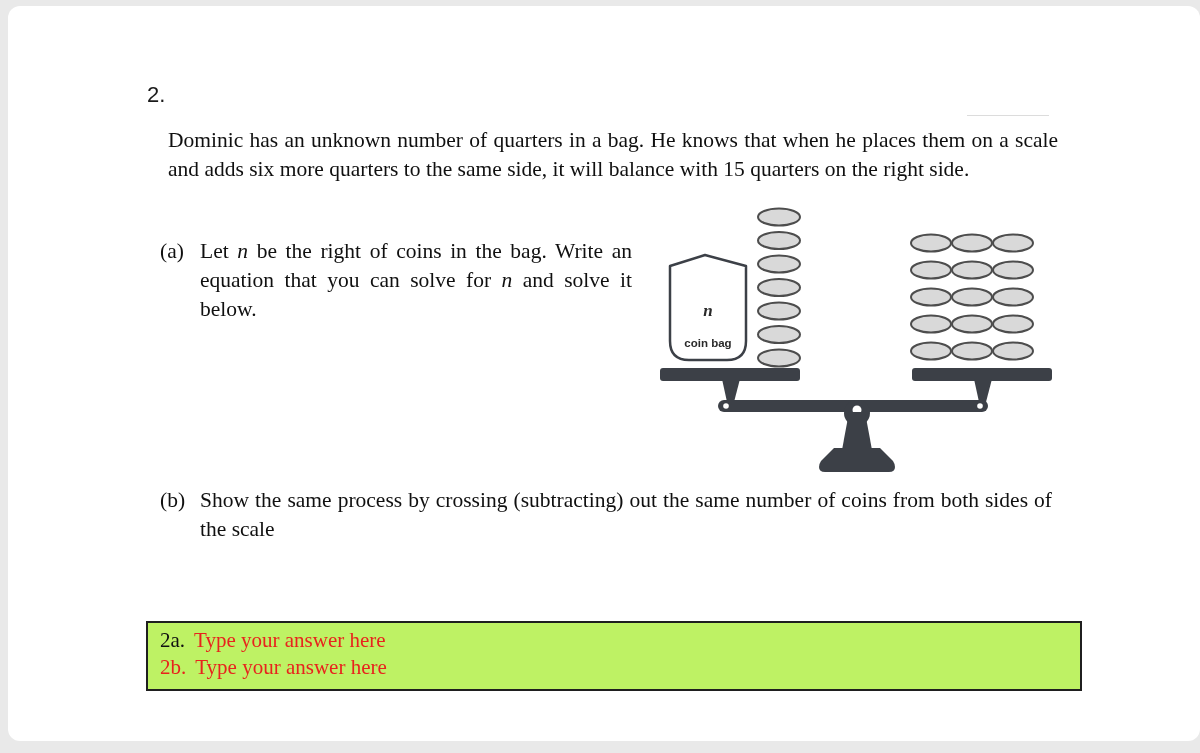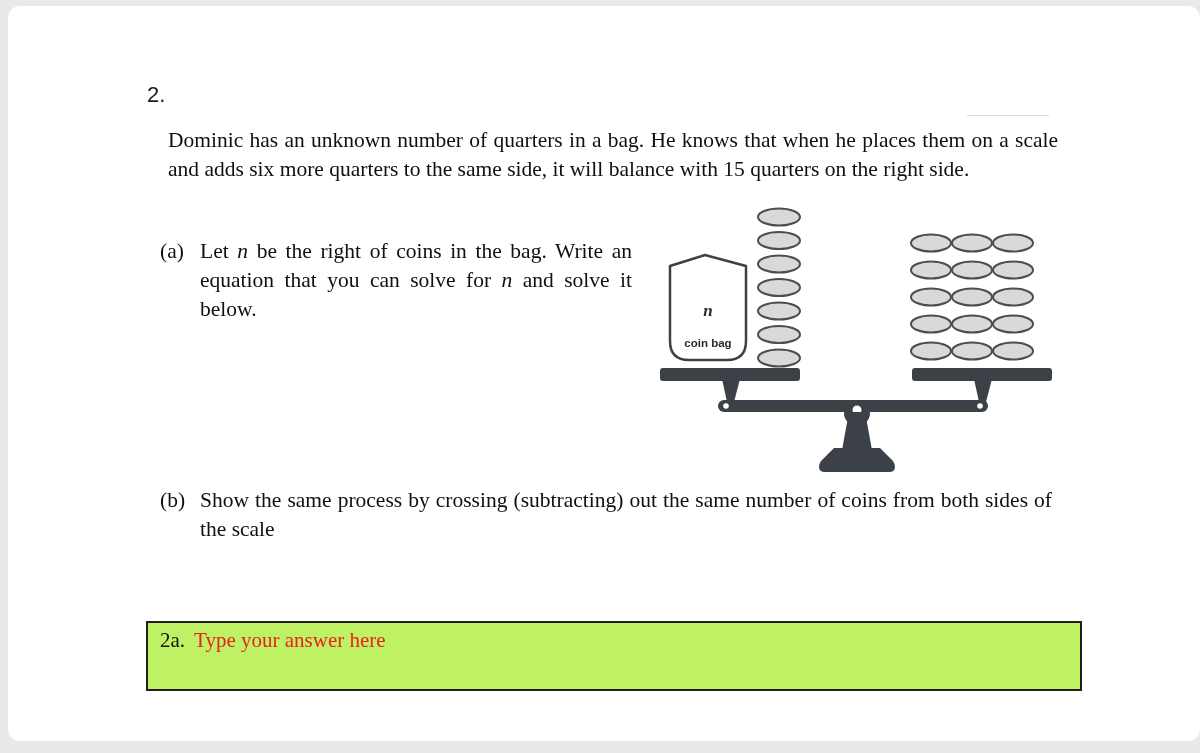--- a/index.html
+++ b/index.html
@@ -130,15 +130,18 @@
 
   <div class="part part-b">
     <span class="part-label">(b)</span>
     <span class="part-text">Show the same process by crossing (subtracting) out the same number of coins from both sides of the scale</span>
   </div>
 
   <div class="answer-box">
     <div class="answer-row">
       <span class="answer-label" style="color: rgb(17, 17, 17);">2a.</span><span class="answer-text" style="color: rgb(232, 35, 29);">Type your answer here</span>
     </div>
+    <div class="answer-row">
+      <span class="answer-label" style="color: rgb(232, 35, 29);">2b.</span><span class="answer-text" style="color: rgb(232, 35, 29);">Type your answer here</span>
+    </div>
   </div>
 
 </div>
 
 </body></html>

